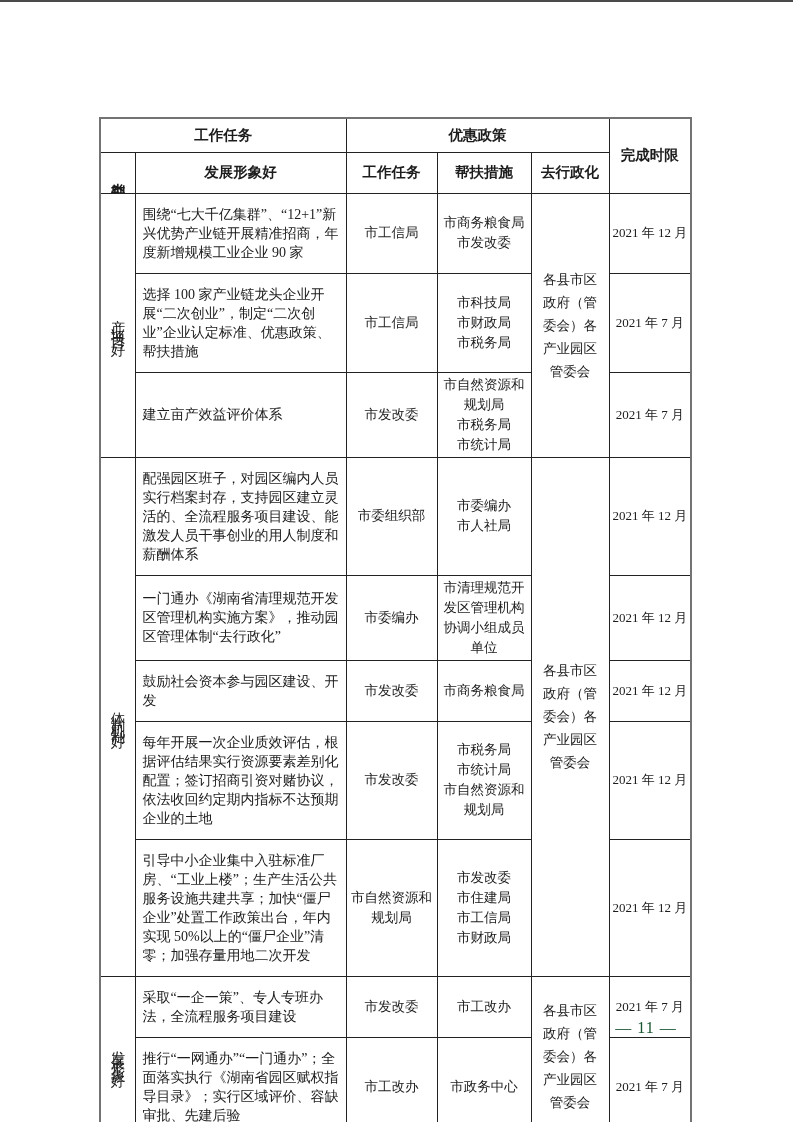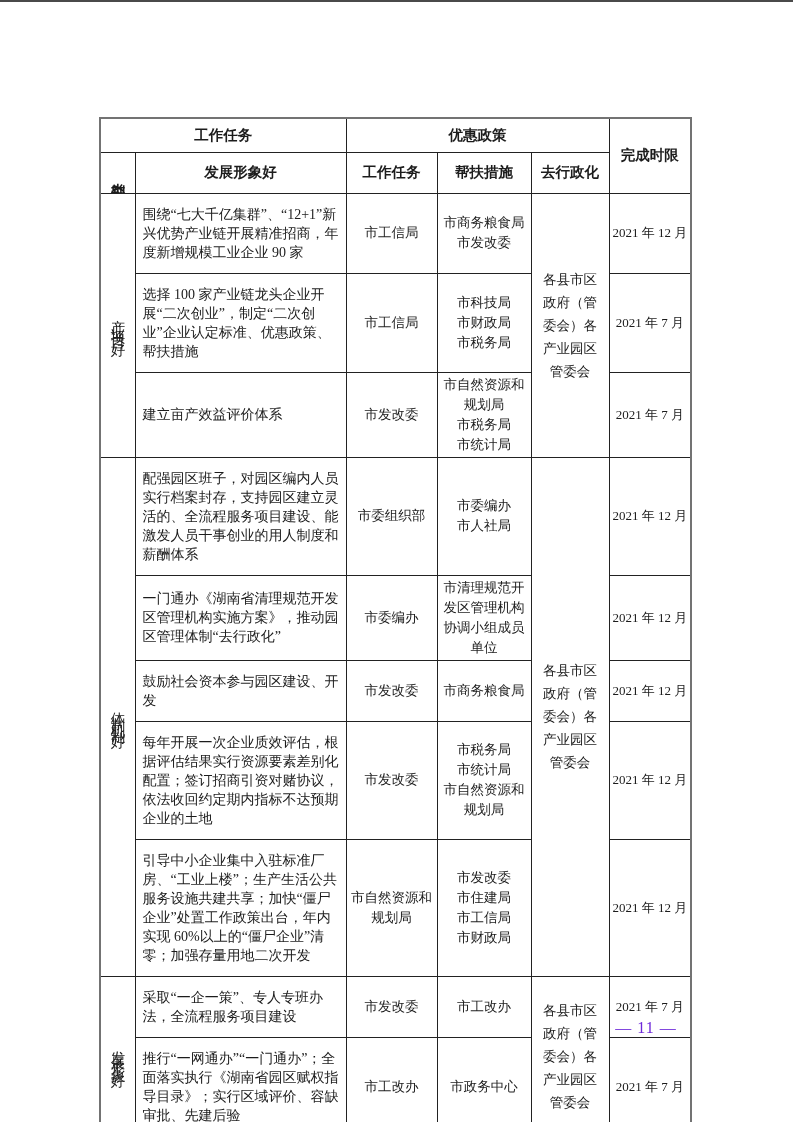--- a/index.html
+++ b/index.html
@@ -74,21 +74,21 @@
     white-space:nowrap;
     padding:0;
   }
   .page-number {
     position:absolute;
     left:600px; top:1019px;
     width:92px;
     text-align:center;
     font-size:16px;
     letter-spacing:1px;
-    color:#6d28d9;
+    color:#14532d;
   }
 </style>
 </head>
 <body>
 
 <div class="scan-edge"></div>
 
 <table class="task-table">
   <colgroup>
     <col style="width:35px">
@@ -163,21 +163,21 @@
   </tr>
   <tr style="height:106px">
     <td class="task">每年开展一次企业质效评估，根据评估结果实行资源要素差别化配置；签订招商引资对赌协议，依法收回约定期内指标不达预期企业的土地</td>
     <td class="unit">市发改委</td>
     <td class="unit">市税务局
 市统计局
 市自然资源和规划局</td>
     <td class="deadline">2021 年 12 月</td>
   </tr>
   <tr style="height:123px">
-    <td class="task">引导中小企业集中入驻标准厂房、“工业上楼”；生产生活公共服务设施共建共享；加快“僵尸企业”处置工作政策出台，年内实现 60%以上的“僵尸企业”清零；加强存量用地二次开发</td>
+    <td class="task">引导中小企业集中入驻标准厂房、“工业上楼”；生产生活公共服务设施共建共享；加快“僵尸企业”处置工作政策出台，年内实现 50%以上的“僵尸企业”清零；加强存量用地二次开发</td>
     <td class="unit">市自然资源和规划局</td>
     <td class="unit">市发改委
 市住建局
 市工信局
 市财政局</td>
     <td class="deadline">2021 年 12 月</td>
   </tr>
 
   <tr style="height:53px">
     <td class="cat" rowspan="2"><span class="vtext">发展形象好</span></td>

